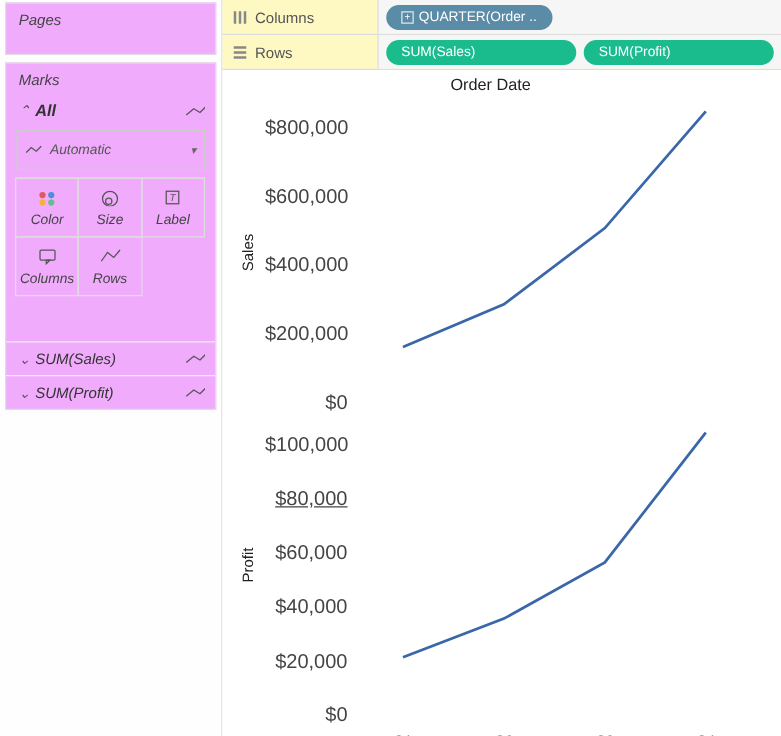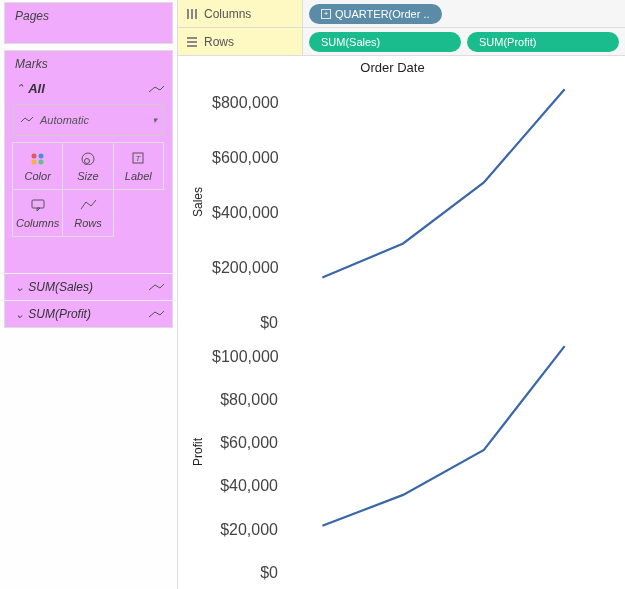--- a/index.html
+++ b/index.html
@@ -326,21 +326,21 @@
       </div>
 
       <div class="facet facet2">
         <div class="y-axis-title">
             <span>Profit</span>
           </div>
         <div class="tick-label" style="top:98.7%;">$0</div>
         <div class="tick-label" style="top:81.3%;">$20,000</div>
         <div class="tick-label" style="top:63.9%;">$40,000</div>
         <div class="tick-label" style="top:46.5%;">$60,000</div>
-        <div class="tick-label" style="top:29.1%;">$80,000</div>
+        <div class="tick-label" style="top:29.1%;text-decoration:underline;">$80,000</div>
         <div class="tick-label" style="top:11.7%;">$100,000</div>
         <div class="plot-inner">
           <svg class="line" id="line-profit" preserveAspectRatio="none" viewBox="0 0 100 100">
               <path d="M12.50 60.00 L37.50 50.43 L62.50 36.52 L87.50 4.35 " vector-effect="non-scaling-stroke"></path>
             </svg>
         </div>
       </div>
 
       <div class="x-labels-row">
         <span class="x-label" style="left:12.5%;">Q1</span>

